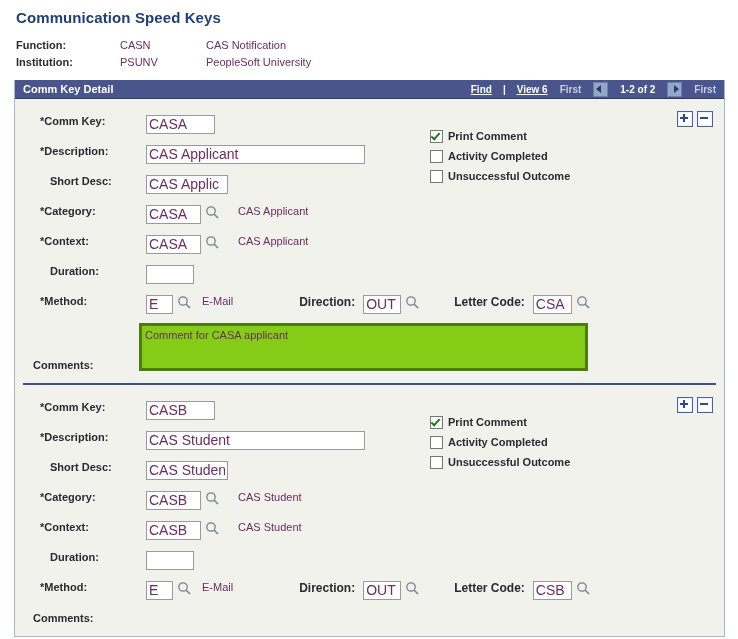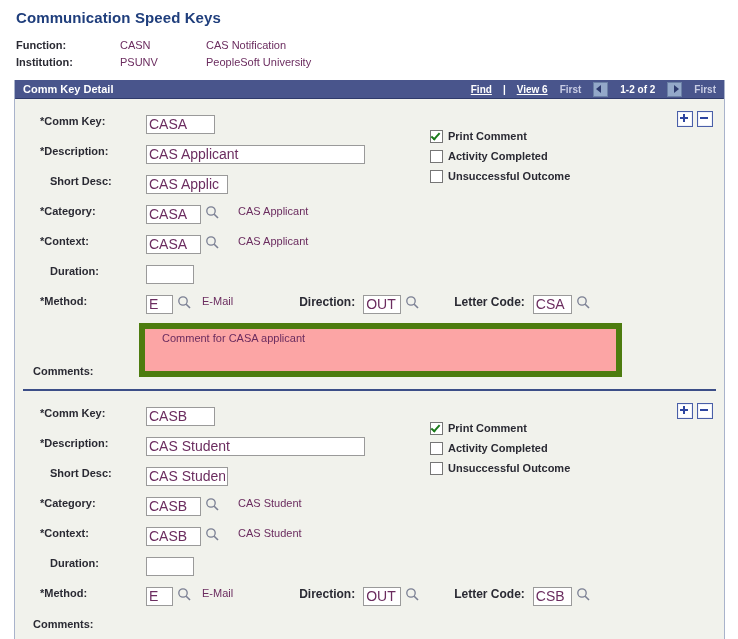--- a/index.html
+++ b/index.html
@@ -260,28 +260,28 @@
 
   
   .comments-row {
     display: flex;
     align-items: flex-end;
     padding-left: 18px;
     margin-top: 4px;
   }
   .comments-row .lbl { padding-top: 3px; }
   .ta {
-    border: 6px solid #4d7c0f;
-    background: #fca5a5;
+    border: 3px solid #4d7c0f;
+    background: #84cc16;
     color: #6b2c5f;
     font-family: "Liberation Sans", sans-serif;
     font-size: 11px;
     width: 437px;
     height: 38px;
-    padding: 2px 17px;
+    padding: 2px 3px;
     resize: none;
     overflow: hidden;
     line-height: 14px;
     box-sizing: content-box;
   }
 </style>
 </head>
 <body>
 
 <div class="page-title">Communication Speed Keys</div>

